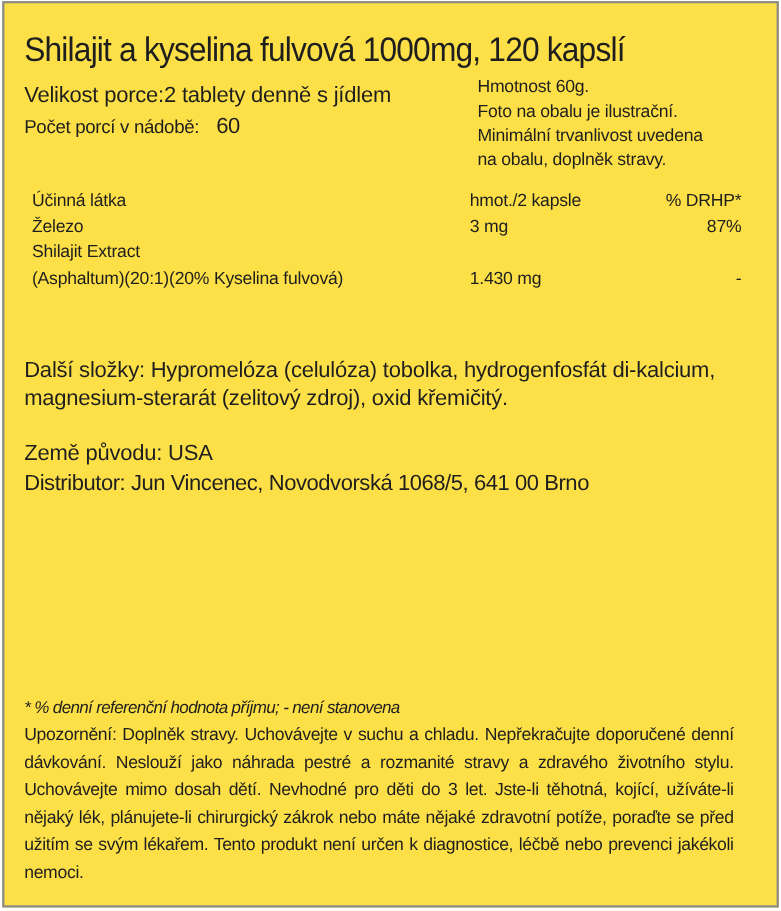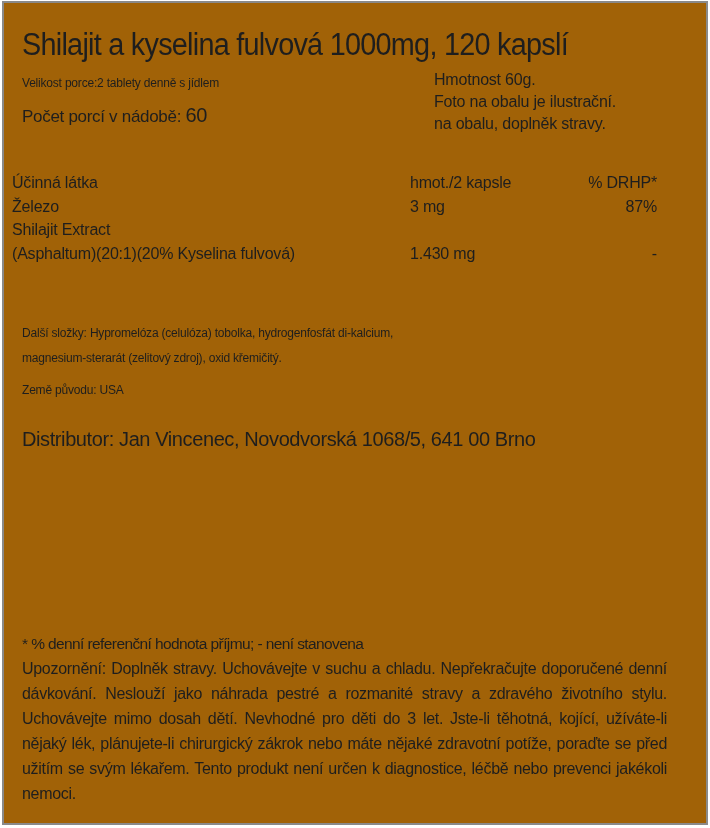--- a/index.html
+++ b/index.html
@@ -3,56 +3,57 @@
 <meta charset="utf-8">
 <style>
   html, body { margin: 0; padding: 0; background: #ffffff; }
   body { width: 710px; height: 828px; overflow: hidden; }
   .label {
     position: relative;
     width: 706px; height: 824px;
     border: 2px solid #8a8a8a;
     box-sizing: border-box;
     margin: 1px 2px;
-    background: #a16207;
+    background: #fde047;
     color: #1e1e1e;
     font-family: "Liberation Sans", sans-serif;
   }
   .abs { position: absolute; white-space: nowrap; }
   .title { left: 18px; top: 24px; font-size: 31px; letter-spacing: -0.8px; transform: scaleX(0.93); transform-origin: left top; }
-  .s16 { font-size: 12px; letter-spacing: -0.2px; }
+  .s16 { font-size: 20px; letter-spacing: -0.2px; }
   .s17 { font-size: 17px; letter-spacing: -0.3px; }
   .s20 { font-size: 20px; letter-spacing: -0.4px; }
   .right-col { left: 430px; top: 66px; font-size: 16px; line-height: 22px; letter-spacing: -0.2px; }
   .right-col div { white-space: nowrap; }
-  .tbl { left: 8px; top: 171px; width: 645px; font-size: 16px; letter-spacing: -0.2px; }
+  .tbl { left: 25px; top: 171px; width: 645px; font-size: 16px; letter-spacing: -0.2px; }
   .tr { position: relative; height: 23.5px; }
   .tr .c1 { position: absolute; left: 0; }
   .tr .c2 { position: absolute; left: 398px; }
   .tr .c3 { position: absolute; right: 0; text-align: right; }
   .warn {
     left: 18px; top: 653px; width: 645px;
     font-size: 16px; line-height: 25px; text-align: justify;
     white-space: normal; letter-spacing: -0.3px;
   }
-  .footnote { left: 18px; top: 632px; font-size: 15.5px; letter-spacing: -0.6px; }
+  .footnote { left: 18px; top: 632px; font-size: 15.5px; letter-spacing: -0.6px; font-style: italic; }
 </style>
 </head>
 <body>
 
 <div class="label">
 
   <div class="abs title">Shilajit a kyselina fulvová 1000mg, 120 kapslí</div>
 
   <div class="abs s16" style="left:18px; top:73px;">Velikost porce:2 tablety denně s jídlem</div>
-  <div class="abs s17" style="left:18px; top:101px;"><span>Počet porcí v nádobě: </span><span style="font-size:20px;">60</span></div>
+  <div class="abs s17" style="left:18px; top:101px;"><span>Počet porcí v nádobě: </span><span style="font-size:20px;margin-left:11px;">60</span></div>
 
   <div class="abs right-col">
     <div>Hmotnost 60g.</div>
     <div>Foto na obalu je ilustrační.</div>
+    <div>Minimální trvanlivost uvedena</div>
     <div>na obalu, doplněk stravy.</div>
   </div>
 
   <div class="abs tbl">
     <div class="tr">
       <span class="c1">Účinná látka</span>
       <span class="c2">hmot./2 kapsle</span>
       <span class="c3">% DRHP*</span>
     </div>
     <div class="tr">
@@ -68,19 +69,19 @@
     <div class="tr">
       <span class="c1">(Asphaltum)(20:1)(20% Kyselina fulvová)</span>
       <span class="c2">1.430 mg</span>
       <span class="c3">-</span>
     </div>
   </div>
 
   <div class="abs s16" style="left:18px; top:323px;">Další složky: Hypromelóza (celulóza) tobolka, hydrogenfosfát di-kalcium,</div>
   <div class="abs s16" style="left:18px; top:348px;">magnesium-sterarát (zelitový zdroj), oxid křemičitý.</div>
 
-  <div class="abs s16" style="left:18px; top:380px;">Země původu: USA</div>
-  <div class="abs s20" style="left:18px; top:425px;">Distributor: Jan Vincenec, Novodvorská 1068/5, 641 00 Brno</div>
+  <div class="abs s16" style="left:18px; top:398px;">Země původu: USA</div>
+  <div class="abs s20" style="left:18px; top:425px;">Distributor: Jun Vincenec, Novodvorská 1068/5, 641 00 Brno</div>
 
   <div class="abs footnote">* % denní referenční hodnota příjmu; - není stanovena</div>
   <div class="abs warn">Upozornění: Doplněk stravy. Uchovávejte v suchu a chladu. Nepřekračujte doporučené denní dávkování. Neslouží jako náhrada pestré a rozmanité stravy a zdravého životního stylu. Uchovávejte mimo dosah dětí. Nevhodné pro děti do 3 let. Jste-li těhotná, kojící, užíváte-li nějaký lék, plánujete-li chirurgický zákrok nebo máte nějaké zdravotní potíže, poraďte se před užitím se svým lékařem. Tento produkt není určen k diagnostice, léčbě nebo prevenci jakékoli nemoci.</div>
 
 </div>
 
 </body></html>

